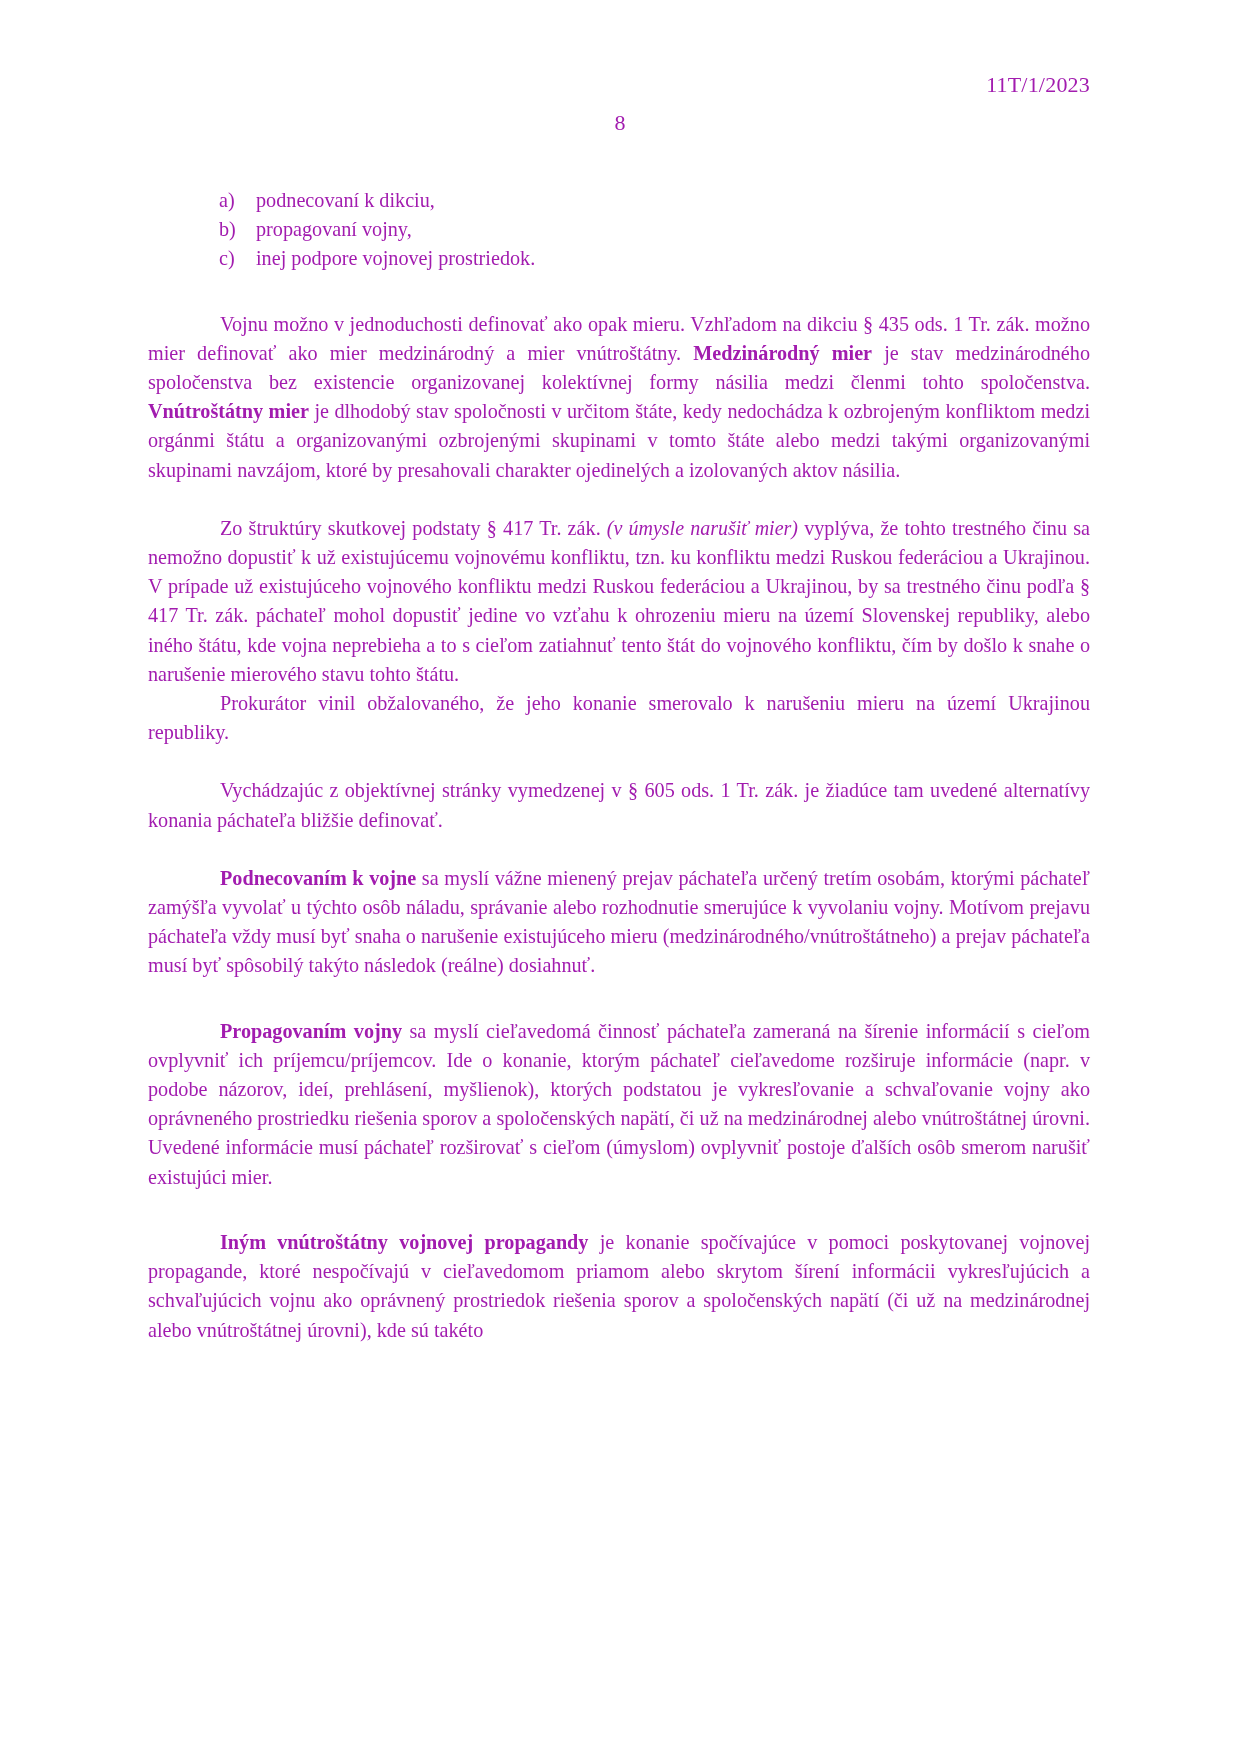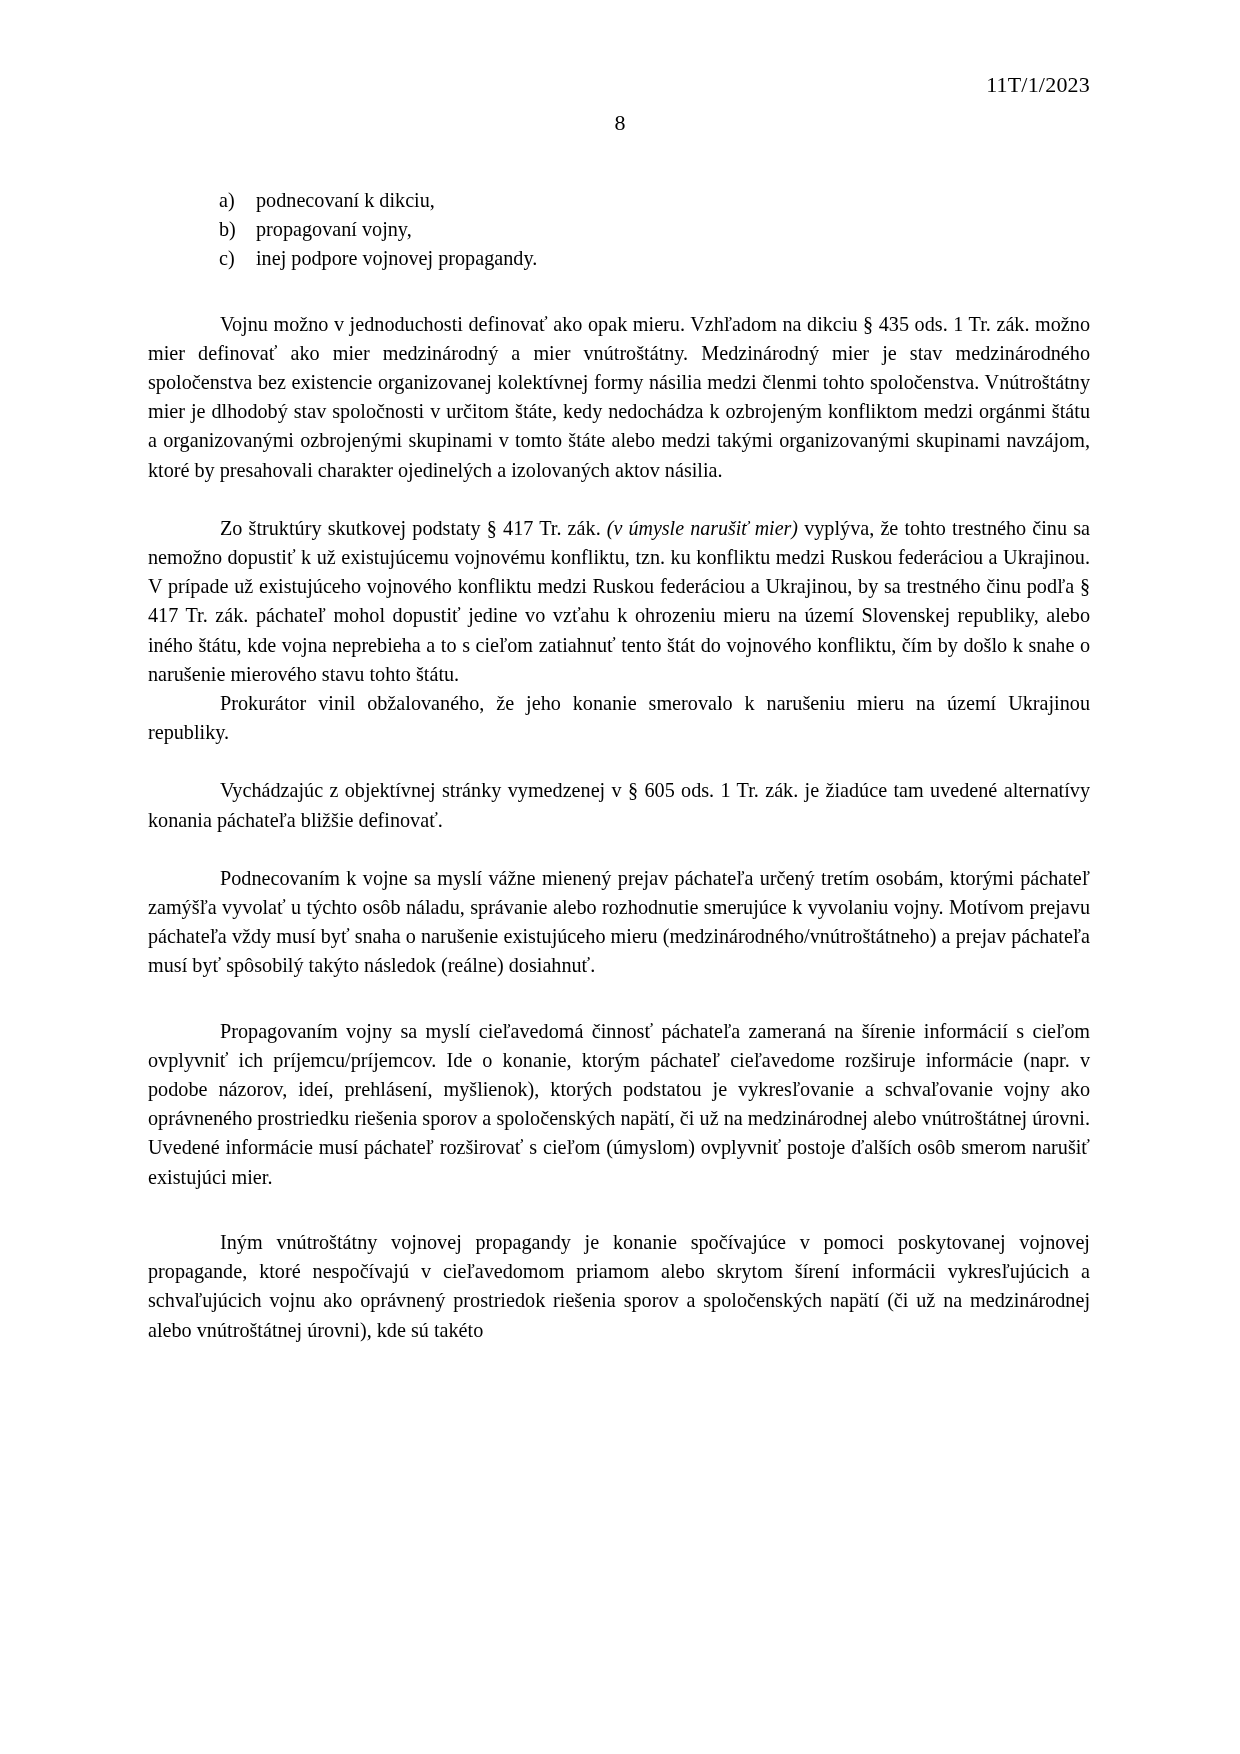--- a/index.html
+++ b/index.html
@@ -1,40 +1,40 @@
 <!DOCTYPE html>
 <html><head>
 <meta charset="utf-8">
 <style>
   html, body { margin: 0; padding: 0; background: #ffffff; }
   body { width: 1240px; height: 1754px; position: relative; overflow: hidden; }
   .page {
     position: absolute; left: 0; top: 0; width: 1240px; height: 1572px;
     font-family: "Liberation Serif", "DejaVu Serif", serif;
-    color: #000000;
+    color: #a21caf;
   }
   .case-no {
     position: absolute; right: 150px; top: 72px;
     font-size: 22px; letter-spacing: 0.2px;
   }
   .page-no {
     position: absolute; left: 0; width: 1240px; top: 110px;
     text-align: center; font-size: 22px;
   }
   .body {
     position: absolute; left: 148px; top: 186px; width: 942px;
     font-size: 20.2px; line-height: 29.2px;
   }
   .list { margin: 0; padding: 0; list-style: none; }
   .list li { display: flex; padding-left: 71px; }
   .list .marker { width: 37px; flex: none; }
   p { margin: 0; text-align: justify; text-indent: 72px; }
   p.gap { margin-top: 29px; }
   p.gap-l { margin-top: 36px; }
-  b { font-weight: normal; margin-top: 22px; }
+  b { font-weight: bold; margin-top: 22px; }
   i { font-style: italic; font-size: 20px; }
 </style>
 </head>
 <body>
 
 <div class="page">
   <div class="case-no">11T/1/2023</div>
   <div class="page-no">8</div>
 
   <div class="body">
@@ -42,21 +42,21 @@
       <li>
         <span class="marker">a)</span>
         <span>podnecovaní k dikciu,</span>
       </li>
       <li>
         <span class="marker">b)</span>
         <span>propagovaní vojny,</span>
       </li>
       <li>
         <span class="marker">c)</span>
-        <span>inej podpore vojnovej propagandy.</span>
+        <span>inej podpore vojnovej prostriedok.</span>
       </li>
     </ul>
 
     <p class="gap-l"><span>Vojnu možno v jednoduchosti definovať ako opak mieru. Vzhľadom na dikciu § 435 ods. 1 Tr. zák. možno mier definovať ako mier medzinárodný a mier vnútroštátny. </span><b>Medzinárodný mier</b><span> je stav medzinárodného spoločenstva bez existencie organizovanej kolektívnej formy násilia medzi členmi tohto spoločenstva. </span><b>Vnútroštátny mier</b><span> je dlhodobý stav spoločnosti v určitom štáte, kedy nedochádza k ozbrojeným konfliktom medzi orgánmi štátu a organizovanými ozbrojenými skupinami v tomto štáte alebo medzi takými organizovanými skupinami navzájom, ktoré by presahovali charakter ojedinelých a izolovaných aktov násilia.</span></p>
 
     <p class="gap"><span>Zo štruktúry skutkovej podstaty § 417 Tr. zák. </span><i>(v úmysle narušiť mier)</i><span> vyplýva, že tohto trestného činu sa nemožno dopustiť k už existujúcemu vojnovému konfliktu, tzn. ku konfliktu medzi Ruskou federáciou a Ukrajinou. V prípade už existujúceho vojnového konfliktu medzi Ruskou federáciou a Ukrajinou, by sa trestného činu podľa § 417 Tr. zák. páchateľ mohol dopustiť jedine vo vzťahu k  ohrozeniu mieru na území Slovenskej republiky, alebo iného štátu, kde vojna neprebieha a to s cieľom zatiahnuť tento štát do vojnového konfliktu, čím by došlo k snahe o narušenie mierového stavu tohto štátu.</span></p>
 
     <p>Prokurátor vinil obžalovaného, že jeho konanie smerovalo k narušeniu mieru na území Ukrajinou republiky.</p>
 
     <p class="gap">Vychádzajúc z objektívnej stránky vymedzenej v § 605 ods. 1 Tr. zák. je žiadúce tam uvedené alternatívy konania páchateľa bližšie definovať.</p>

